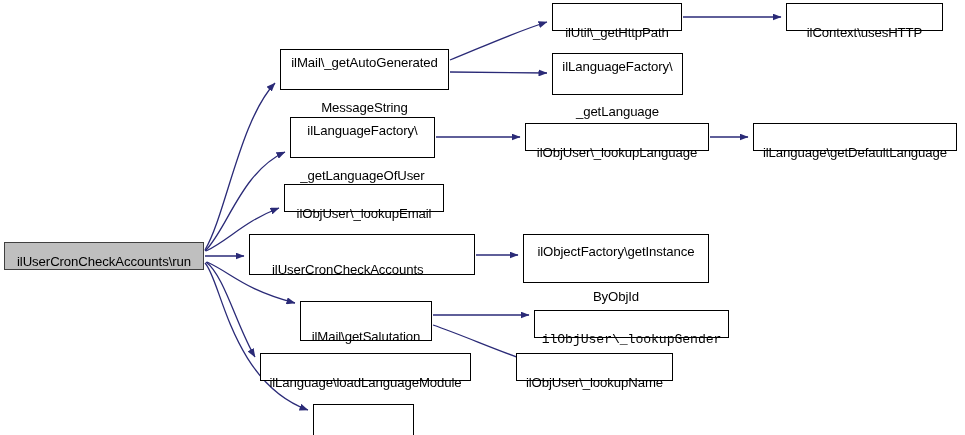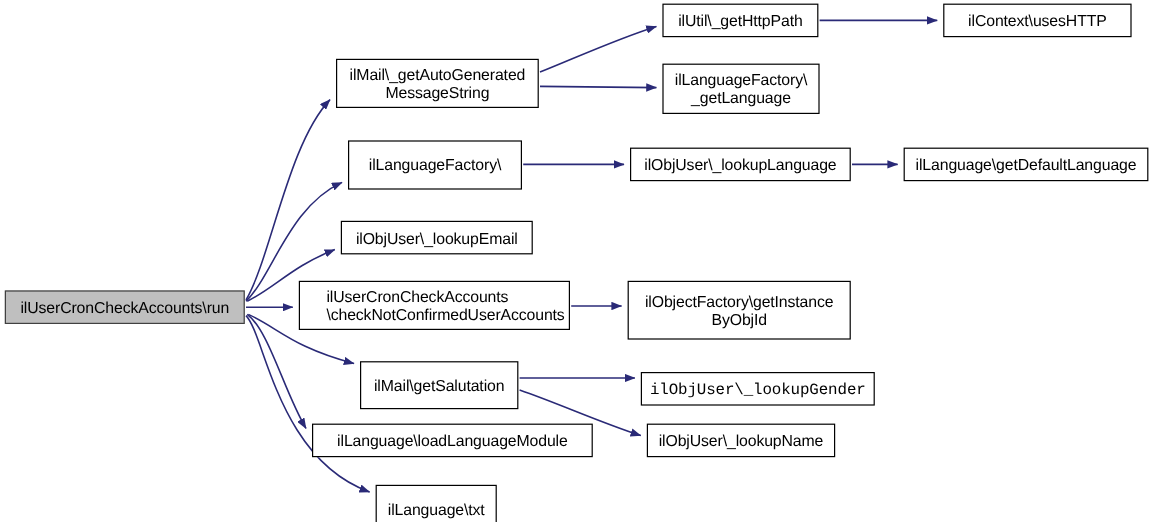--- a/index.html
+++ b/index.html
@@ -36,28 +36,30 @@
     flex-direction: column;
     align-items: center;
     justify-content: center;
     text-align: center;
     white-space: pre;
     letter-spacing: -0.1px;
   }
   .node.root {
     background: #bfbfbf;
     border: 1px solid #404040;
+    justify-content: flex-end;
   }
   .node.leftalign {
     align-items: flex-start;
     text-align: left;
     padding-left: 22px;
   }
   .node-line {
     display: block;
+    margin-top: 30px;
   }
 </style>
 </head>
 <body>
 
 <div id="canvas" style="width: 965px; height: 435px; background: rgb(255, 255, 255);">
 
   <svg id="edge-layer" viewBox="0 0 965 435" xmlns="http://www.w3.org/2000/svg">
     <defs>
       <marker id="arrowhead" markerWidth="9" markerHeight="7" refX="8.5" refY="3.5" orient="auto" markerUnits="userSpaceOnUse">
@@ -82,26 +84,26 @@
         <path d="M 433,325 C 465,336 500,352 534,363" fill="none" stroke="#2a2a77" stroke-width="1.3" marker-end="url(#arrowhead)"></path>
       </g>
   </svg>
 
   <div id="nodes">
       <div class="node root" style="left: 4px; top: 242px; width: 200px; height: 28px;"><span class="node-line">ilUserCronCheckAccounts\run</span></div>
       <div class="node" style="left: 280px; top: 49px; width: 169px; height: 41px;"><span class="node-line">ilMail\_getAutoGenerated</span><span class="node-line">MessageString</span></div>
       <div class="node" style="left: 552px; top: 3px; width: 130px; height: 28px;"><span class="node-line">ilUtil\_getHttpPath</span></div>
       <div class="node" style="left: 786px; top: 3px; width: 157px; height: 28px;"><span class="node-line">ilContext\usesHTTP</span></div>
       <div class="node" style="left: 552px; top: 53px; width: 131px; height: 42px;"><span class="node-line">ilLanguageFactory\</span><span class="node-line">_getLanguage</span></div>
-      <div class="node" style="left: 290px; top: 117px; width: 145px; height: 41px;"><span class="node-line">ilLanguageFactory\</span></div>
+      <div class="node" style="left: 290px; top: 117px; width: 145px; height: 41px;"><span class="node-line">ilLanguageFactory\</span><span class="node-line">_getLanguageOfUser</span></div>
       <div class="node" style="left: 525px; top: 123px; width: 184px; height: 28px;"><span class="node-line">ilObjUser\_lookupLanguage</span></div>
       <div class="node" style="left: 753px; top: 123px; width: 204px; height: 28px;"><span class="node-line">ilLanguage\getDefaultLanguage</span></div>
       <div class="node" style="left: 284px; top: 184px; width: 160px; height: 28px;"><span class="node-line">ilObjUser\_lookupEmail</span></div>
-      <div class="node leftalign" style="left: 249px; top: 234px; width: 226px; height: 41px;"><span class="node-line">ilUserCronCheckAccounts</span><span class="node-line">\checkNotConfirmedUserAccounts</span></div>
+      <div class="node leftalign" style="left: 249px; top: 234px; width: 226px; height: 41px;"><span class="node-line">ilUserCronCheckAccounts</span></div>
       <div class="node" style="left: 523px; top: 234px; width: 186px; height: 49px;"><span class="node-line">ilObjectFactory\getInstance</span><span class="node-line">ByObjId</span></div>
       <div class="node" style="left: 300px; top: 301px; width: 132px; height: 40px;"><span class="node-line">ilMail\getSalutation</span></div>
       <div class="node" style="left: 534px; top: 310px; width: 195px; height: 28px; font-family: Liberation Mono, monospace;"><span class="node-line">ilObjUser\_lookupGender</span></div>
-      <div class="node" style="left: 260px; top: 353px; width: 234px; height: 28px;"><span class="node-line">ilLanguage\loadLanguageModule</span></div>
-      <div class="node" style="left: 539px; top: 353px; width: 157px; height: 28px;"><span class="node-line">ilObjUser\_lookupName</span></div>
+      <div class="node" style="left: 260px; top: 353px; width: 211px; height: 28px;"><span class="node-line">ilLanguage\loadLanguageModule</span></div>
+      <div class="node" style="left: 516px; top: 353px; width: 157px; height: 28px;"><span class="node-line">ilObjUser\_lookupName</span></div>
       <div class="node" style="left: 313px; top: 404px; width: 101px; height: 40px;"><span class="node-line">ilLanguage\txt</span></div>
     </div>
 
 </div>
 
 </body></html>

